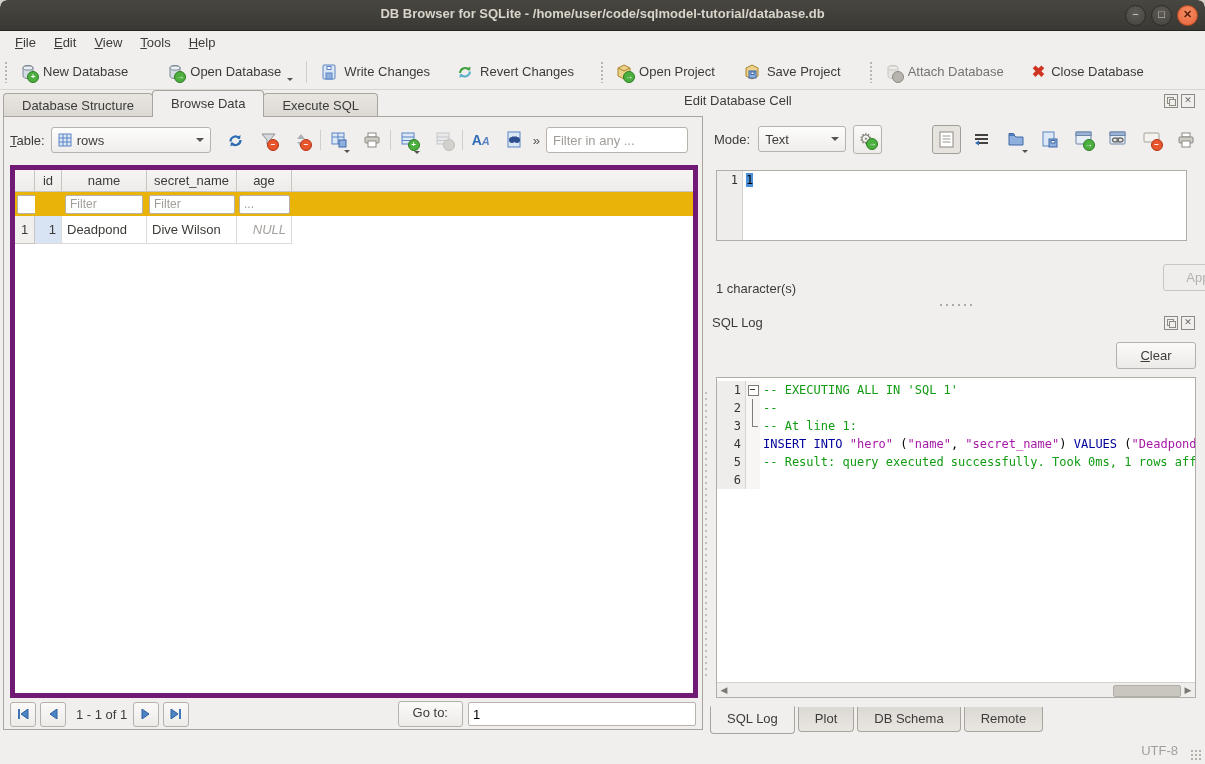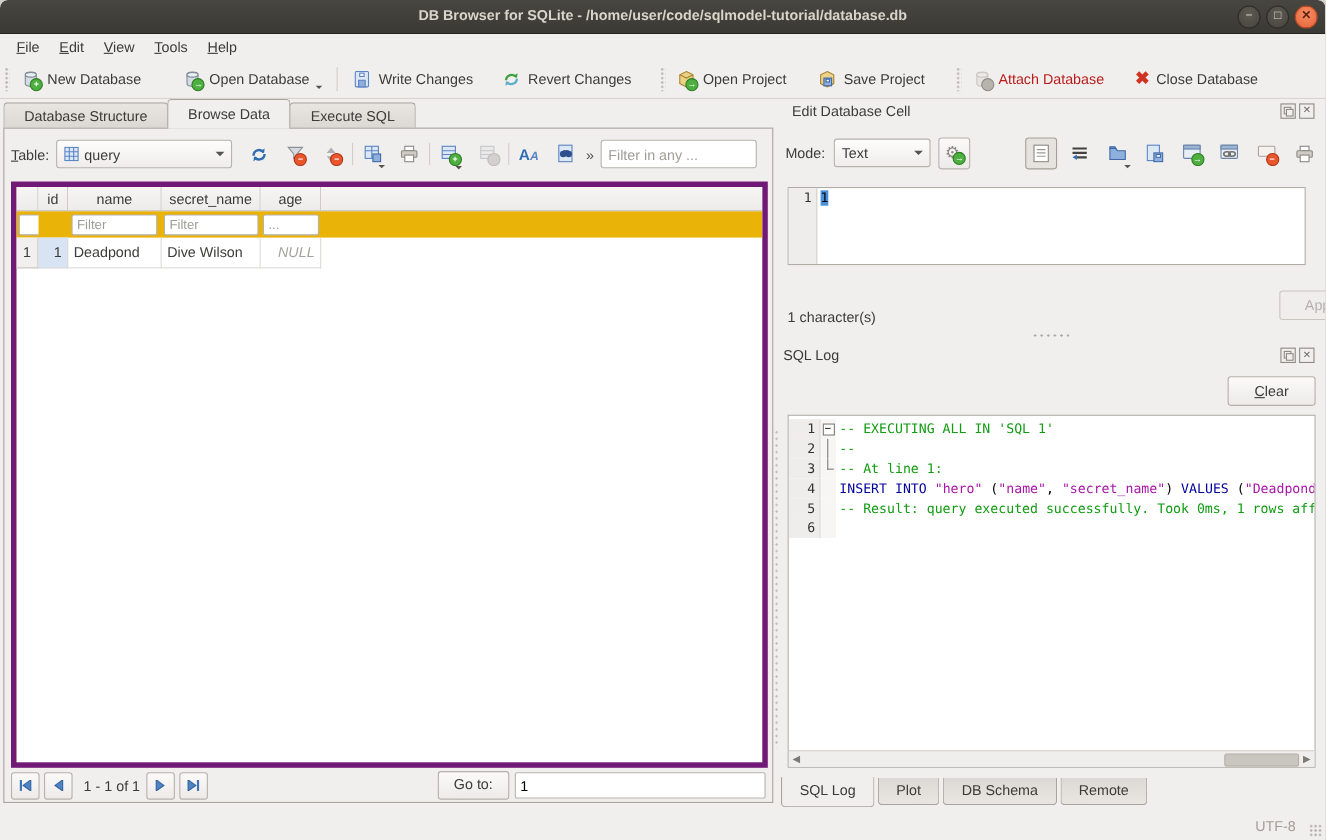--- a/index.html
+++ b/index.html
@@ -24,21 +24,21 @@
   .menu-item{display:inline-block;padding:2px 9px;}
   .mn::first-letter{text-decoration:underline;}
   
   .toolbar{position:absolute;left:0;top:54px;width:100%;height:36px;background:#f1efed;
     border-bottom:1px solid #d8d5d0;display:flex;align-items:center;box-sizing:border-box;}
   .tb-handle{width:5px;height:22px;margin:0 4px;
     background-image:radial-gradient(circle,#b9b6b0 1px,transparent 1.2px);
     background-size:4px 4px;}
   .tb-sep{width:1px;height:22px;background:#d2cfc9;margin:0 7px;}
   .tb-btn{display:flex;align-items:center;gap:6px;padding:4px 6px;white-space:nowrap;}
-  .tb-btn.disabled{color:#b91c1c;}
+  .tb-btn.disabled{color:#737373;}
   .tb-btn.disabled svg{opacity:.45;}
   .ic{position:relative;width:18px;height:18px;flex:0 0 auto;}
   .badge{position:absolute;right:-2px;bottom:-2px;width:10px;height:10px;border-radius:50%;
     color:#fff;font:bold 8px/10px "Liberation Sans",sans-serif;text-align:center;}
   .b-green{background:#4caf3f;border:1px solid #2c7d22;}
   .b-red{background:#e8562d;border:1px solid #b23413;}
   .b-gray{background:#b7b4ae;border:1px solid #8d8a84;}
   .caret{width:0;height:0;border-left:4px solid transparent;border-right:4px solid transparent;
     border-top:4px solid #55534e;display:inline-block;}
   .caret.small{border-left-width:3px;border-right-width:3px;border-top-width:3px;}
@@ -269,21 +269,21 @@
     <div class="browse-controls">
       <span class="mn" style="display:inline-block">Table:</span>
       <div class="combo" style="width:160px;margin-left:6px">
         <svg width="14" height="14">
             <rect x="1" y="1" width="12" height="12" fill="#dce8f6" stroke="#5b84c4"></rect>
             <line x1="1" y1="5" x2="13" y2="5" stroke="#5b84c4"></line>
             <line x1="1" y1="9" x2="13" y2="9" stroke="#5b84c4"></line>
             <line x1="5" y1="1" x2="5" y2="13" stroke="#5b84c4"></line>
             <line x1="9" y1="1" x2="9" y2="13" stroke="#5b84c4"></line>
           </svg>
-        <span>query</span>
+        <span>rows</span>
         <span class="caret"></span>
       </div>
       <div class="flat-btn" style="margin-left:12px">
         <svg width="17" height="17">
             <path d="M3.5 9.5a5 5 0 0 1 9-3" fill="none" stroke="#2e6db4" stroke-width="2.2"></path>
             <path d="M13.6 3 13 7.2 9.5 5.6z" fill="#2e6db4"></path>
             <path d="M13.5 8a5 5 0 0 1-9 3" fill="none" stroke="#2e6db4" stroke-width="2.2"></path>
             <path d="M3.4 14.5 4 10.3 7.5 11.9z" fill="#2e6db4"></path>
           </svg>
       </div>
@@ -418,21 +418,21 @@
         <svg width="12" height="10">
             <polygon points="1,0 1,10 8,5" fill="#4c84c4" stroke="#2f5f9e"></polygon>
             <rect x="9" y="0" width="2" height="10" fill="#3f74b8"></rect>
           </svg>
       </div>
       <div class="goto-btn">Go to:</div>
       <input class="goto-in" value="1" style="">
     </div>
   </div>
 
-  <div class="dock-title" style="left:720px;top:93px">Edit Database Cell</div>
+  <div class="dock-title" style="left:684px;top:93px">Edit Database Cell</div>
   <div class="dock-icons" style="right:10px;top:94px">
     <span class="dk float"></span>
     <span class="dk">✕</span>
   </div>
 
   <div class="mode-row">
     <span>Mode:</span>
     <div class="combo" style="width:88px;margin-left:8px">
       <span>Text</span>
       <span class="caret"></span>

